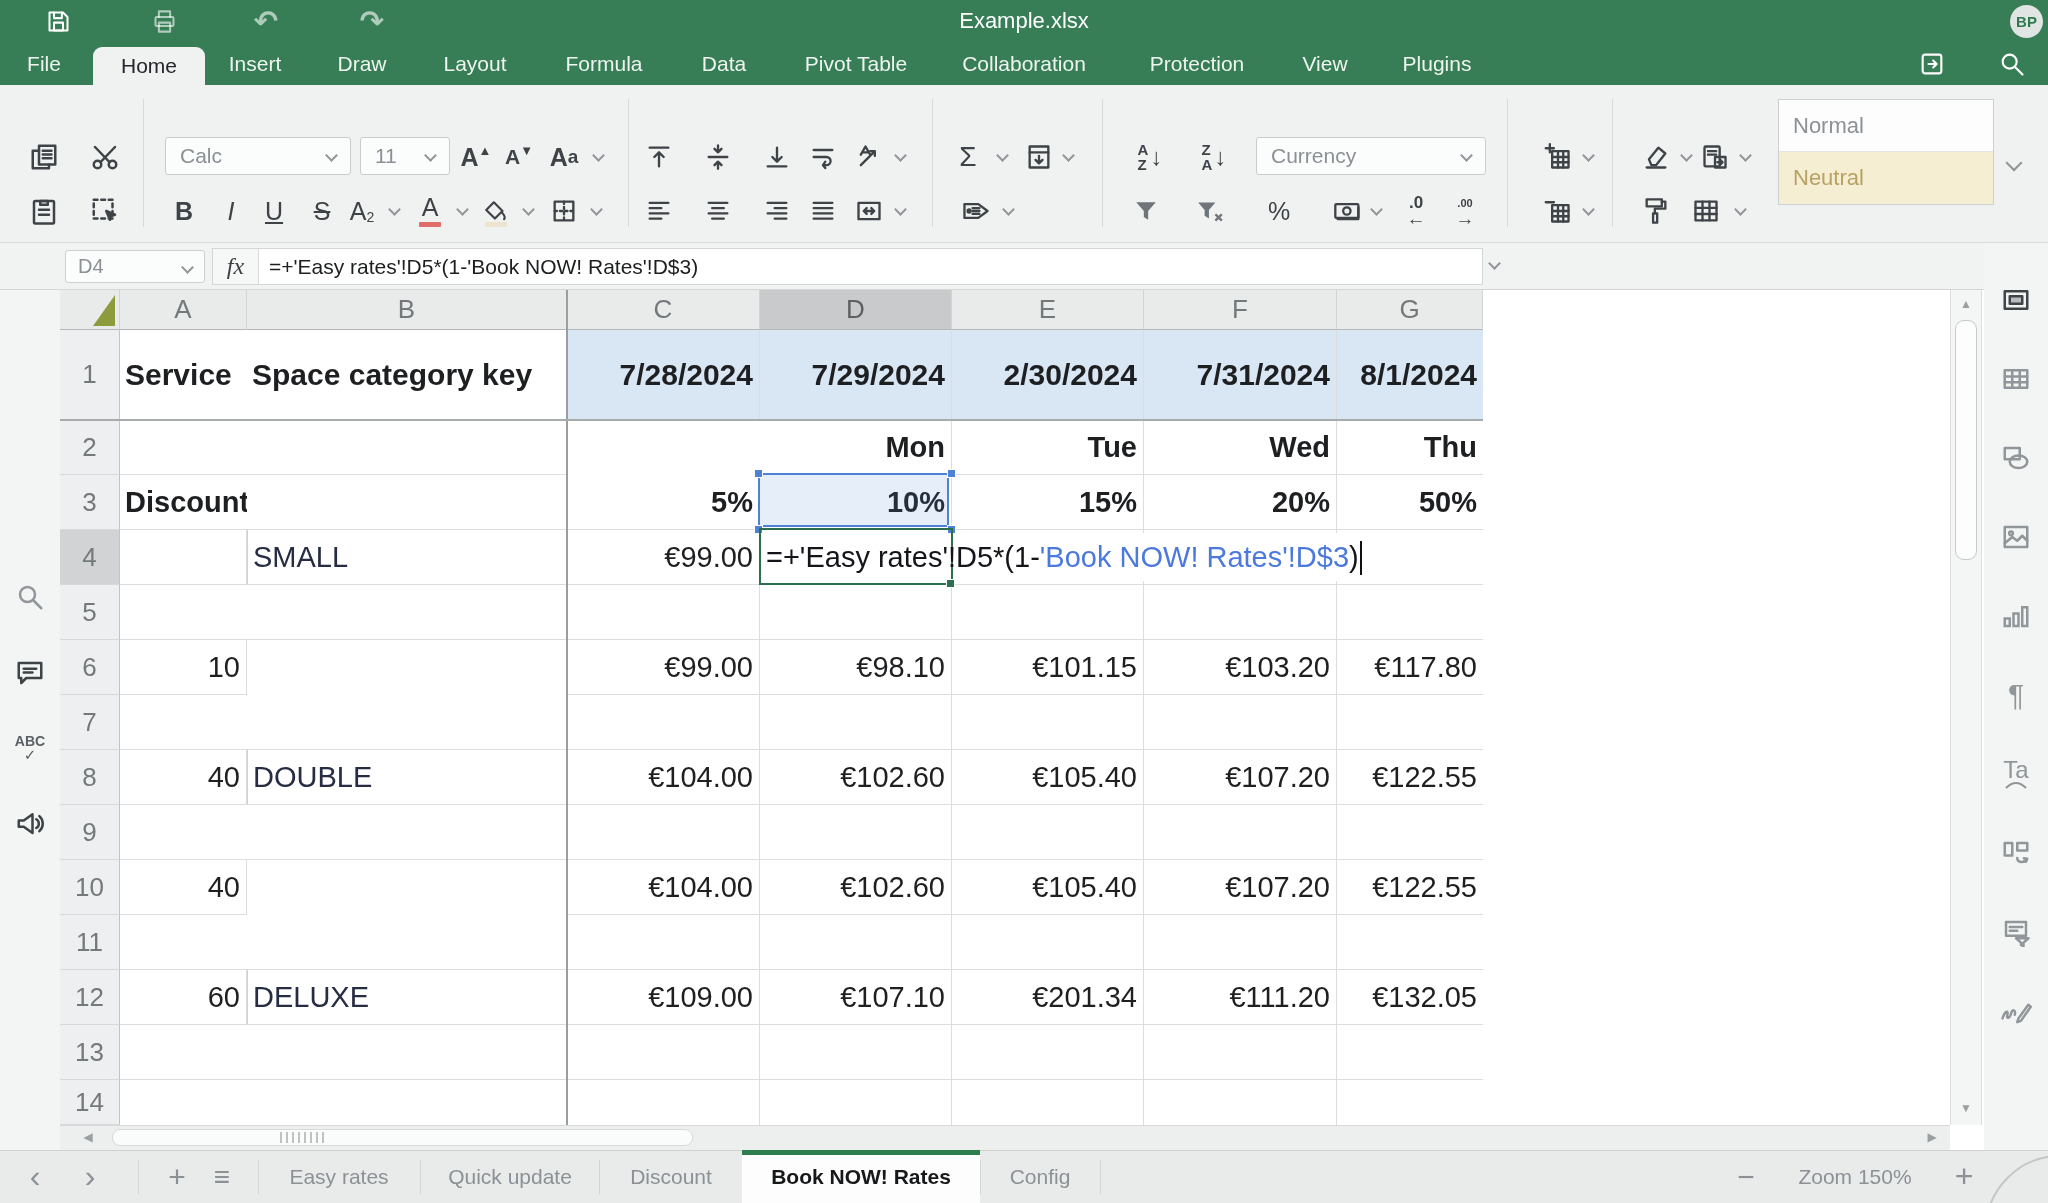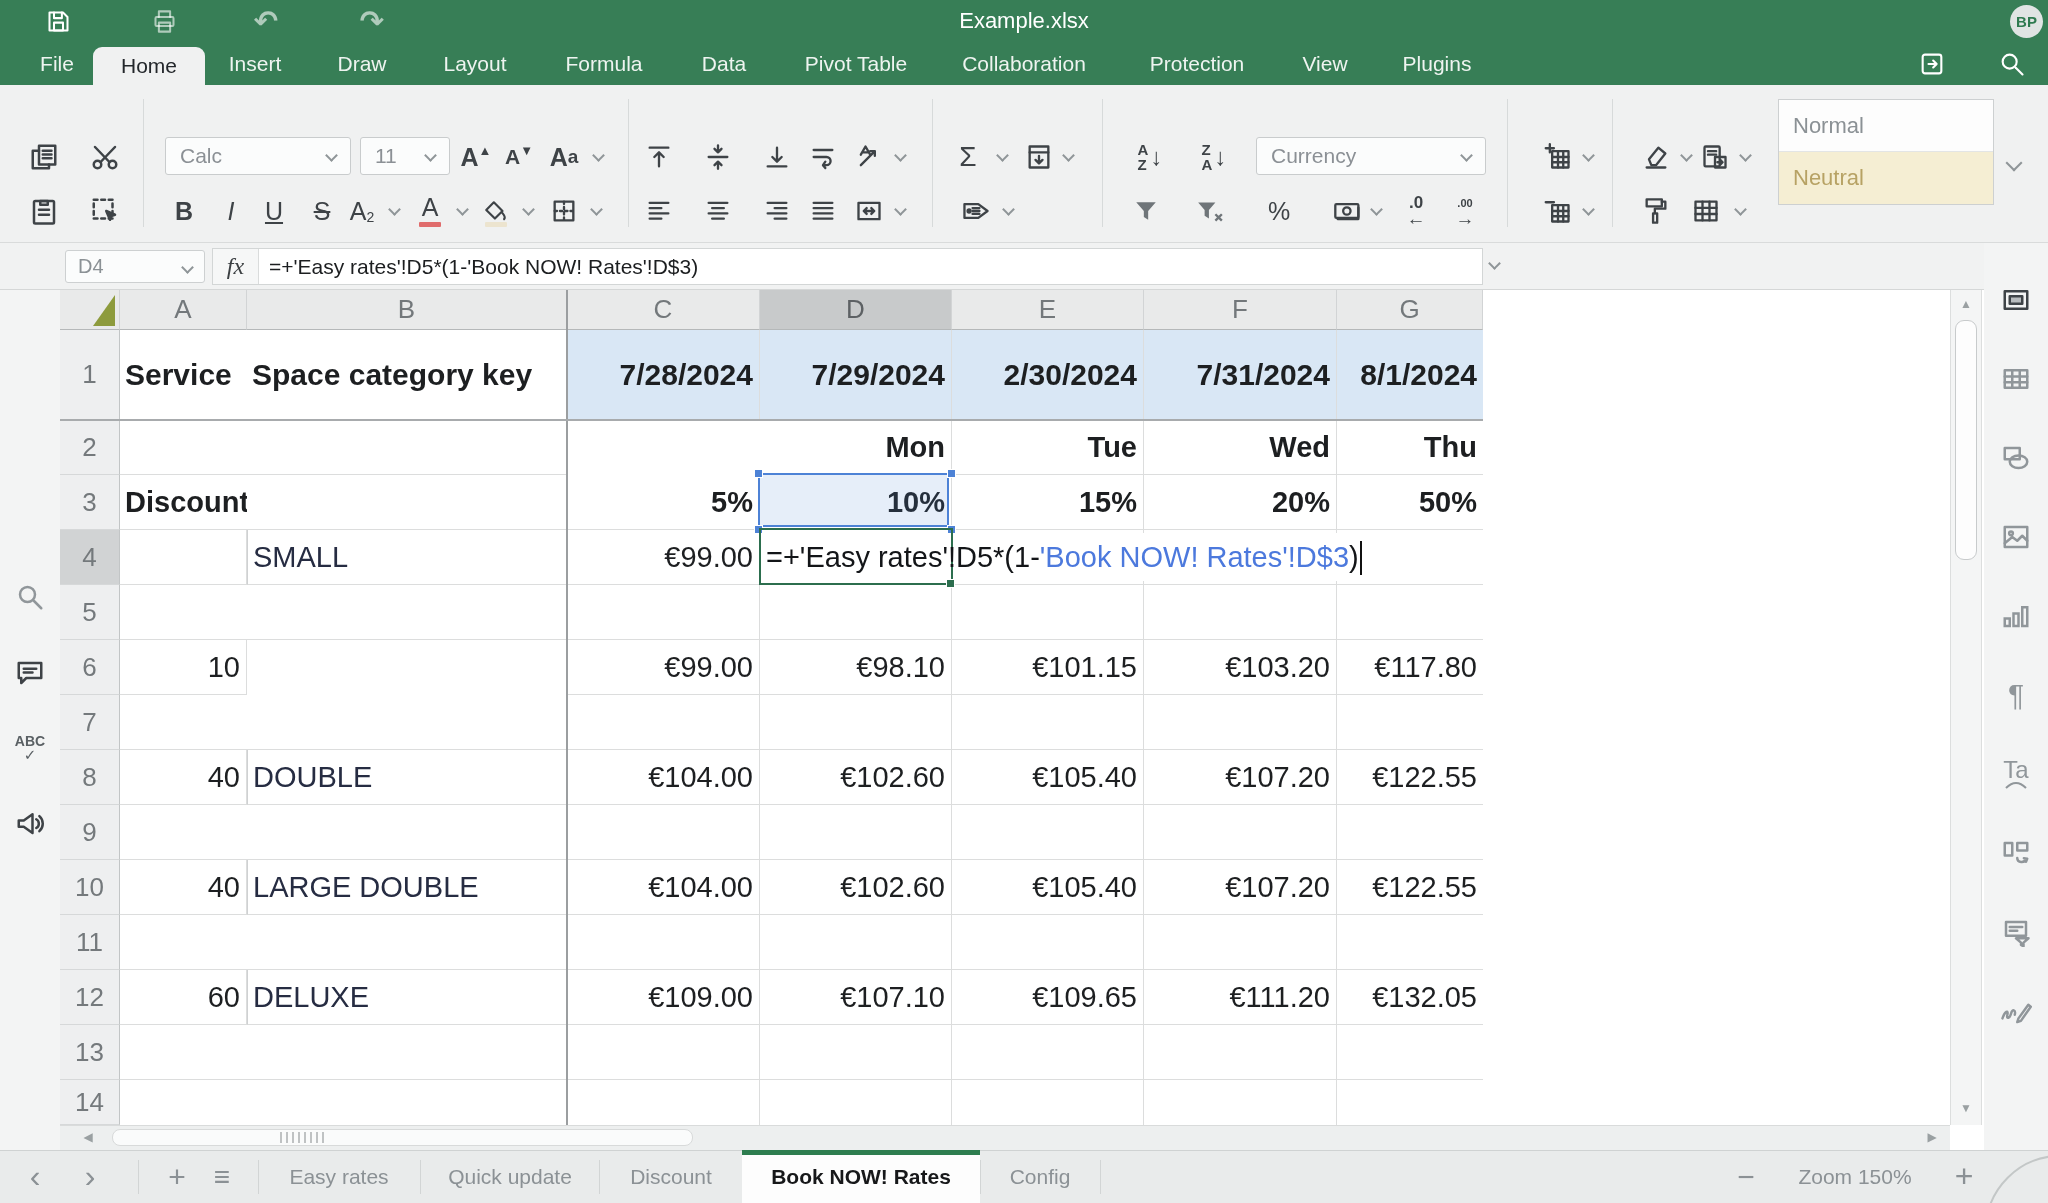--- a/index.html
+++ b/index.html
@@ -130,21 +130,21 @@
     <span>↶</span>
   </div>
   <div class="abs ctr tb-ic undo-redo" style="left:352px;">
     <span>↷</span>
   </div>
   <div class="abs ctr avatar">
     <span>BP</span>
   </div>
 
   <div class="abs menubar"></div>
-  <div class="abs menu-item" style="left:57px;text-align:right;">
+  <div class="abs menu-item" style="left:44px;text-align:right;">
       <span>File</span>
     </div>
   <div class="abs menu-item menu-home" style="left:93px;">
       <span>Home</span>
     </div>
   <div class="abs menu-item" style="left:255px;">
       <span>Insert</span>
     </div>
   <div class="abs menu-item" style="left:362px;">
       <span>Draw</span>
@@ -598,40 +598,39 @@
         <span class="clipw">€122.55</span>
       </div>
       <div class="cell bb" style="left: 60px; top: 515px; width: 127px; height: 55px;"></div>
       <div class="cell bb" style="left: 187px; top: 515px; width: 320px; height: 55px;"></div>
       <div class="cell bb br" style="left: 507px; top: 515px; width: 193px; height: 55px;"></div>
       <div class="cell bb br" style="left: 700px; top: 515px; width: 192px; height: 55px;"></div>
       <div class="cell bb br" style="left: 892px; top: 515px; width: 192px; height: 55px;"></div>
       <div class="cell bb br" style="left: 1084px; top: 515px; width: 193px; height: 55px;"></div>
       <div class="cell bb" style="left: 1277px; top: 515px; width: 146px; height: 55px;"></div>
       <div class="cell bb br r" style="left: 60px; top: 570px; width: 127px; height: 55px;">40</div>
-      <div class="cell bb bl l c" style="left: 187px; top: 570px; width: 320px; height: 55px;">LARGE DOUBLE</div>
       <div class="cell bb br r" style="left: 507px; top: 570px; width: 193px; height: 55px;">€104.00</div>
       <div class="cell bb br r" style="left: 700px; top: 570px; width: 192px; height: 55px;">€102.60</div>
       <div class="cell bb br r" style="left: 892px; top: 570px; width: 192px; height: 55px;">€105.40</div>
       <div class="cell bb br r" style="left: 1084px; top: 570px; width: 193px; height: 55px;">€107.20</div>
       <div class="cell bb r" style="left: 1277px; top: 570px; width: 146px; height: 55px;">
         <span class="clipw">€122.55</span>
       </div>
       <div class="cell bb" style="left: 60px; top: 625px; width: 127px; height: 55px;"></div>
       <div class="cell bb" style="left: 187px; top: 625px; width: 320px; height: 55px;"></div>
       <div class="cell bb br" style="left: 507px; top: 625px; width: 193px; height: 55px;"></div>
       <div class="cell bb br" style="left: 700px; top: 625px; width: 192px; height: 55px;"></div>
       <div class="cell bb br" style="left: 892px; top: 625px; width: 192px; height: 55px;"></div>
       <div class="cell bb br" style="left: 1084px; top: 625px; width: 193px; height: 55px;"></div>
       <div class="cell bb" style="left: 1277px; top: 625px; width: 146px; height: 55px;"></div>
       <div class="cell bb br r" style="left: 60px; top: 680px; width: 127px; height: 55px;">60</div>
       <div class="cell bb bl l c" style="left: 187px; top: 680px; width: 368px; height: 55px;">DELUXE</div>
       <div class="cell bb br r" style="left: 507px; top: 680px; width: 193px; height: 55px;">€109.00</div>
       <div class="cell bb br r" style="left: 700px; top: 680px; width: 192px; height: 55px;">€107.10</div>
-      <div class="cell bb br r" style="left: 892px; top: 680px; width: 192px; height: 55px;">€109.65</div>
+      <div class="cell bb br r" style="left: 892px; top: 680px; width: 192px; height: 55px;">€201.34</div>
       <div class="cell bb br r" style="left: 1084px; top: 680px; width: 193px; height: 55px;">€111.20</div>
       <div class="cell bb r" style="left: 1277px; top: 680px; width: 146px; height: 55px;">
         <span class="clipw">€132.05</span>
       </div>
       <div class="cell bb" style="left: 60px; top: 735px; width: 127px; height: 55px;"></div>
       <div class="cell bb" style="left: 187px; top: 735px; width: 320px; height: 55px;"></div>
       <div class="cell bb br" style="left: 507px; top: 735px; width: 193px; height: 55px;"></div>
       <div class="cell bb br" style="left: 700px; top: 735px; width: 192px; height: 55px;"></div>
       <div class="cell bb br" style="left: 892px; top: 735px; width: 192px; height: 55px;"></div>
       <div class="cell bb br" style="left: 1084px; top: 735px; width: 193px; height: 55px;"></div>

